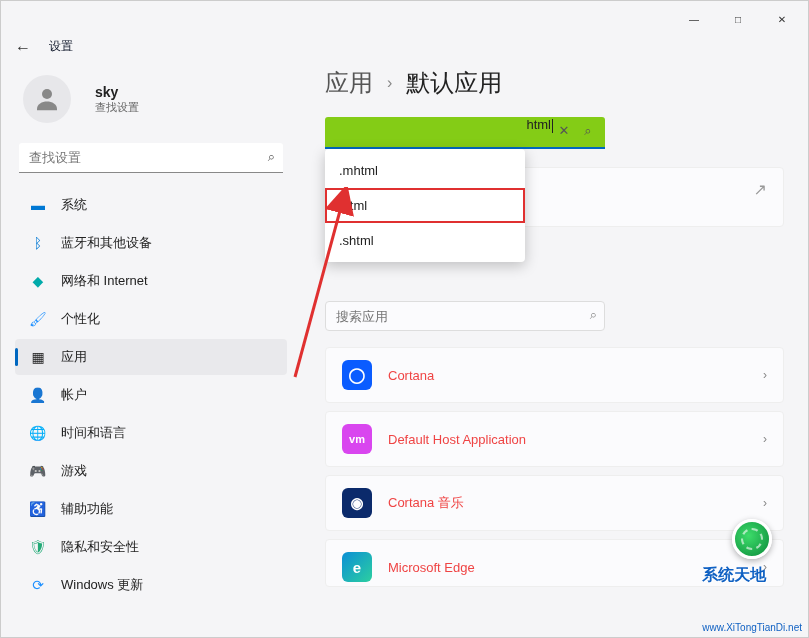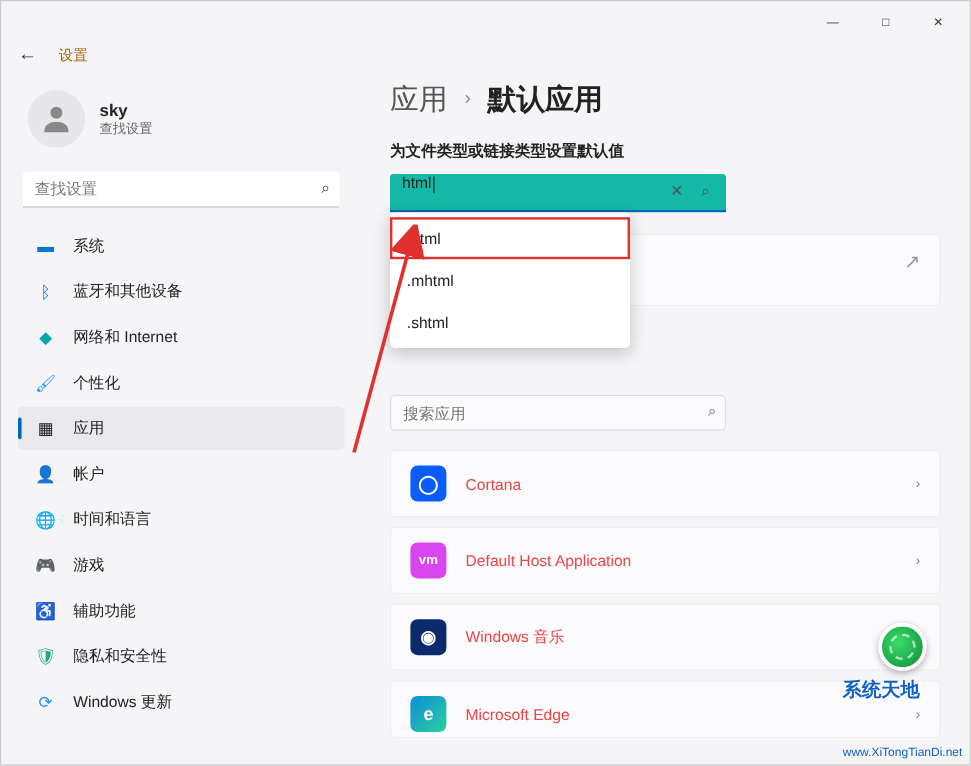--- a/index.html
+++ b/index.html
@@ -1,45 +1,45 @@
 <!DOCTYPE html>
 <html><head>
 <meta charset="utf-8">
 <style>
   * { box-sizing: border-box; margin: 0; padding: 0; font-family: "Segoe UI", "Microsoft YaHei", sans-serif; }
   body { width: 809px; height: 638px; background: #f5f5f7; position: relative; overflow: hidden; border: 1px solid #ccc; }
   .titlebar { height: 36px; display: flex; align-items: center; justify-content: flex-end; padding-right: 4px; }
   .btn-win { width: 44px; height: 28px; display: flex; align-items: center; justify-content: center; font-size: 10px; color: #333; }
   .header-row { display: flex; align-items: center; padding: 0 14px 4px 14px; gap: 18px; height: 22px; }
   .back { font-size: 16px; color: #333; }
-  .settings-label { font-size: 12px; color: #a16207; }
+  .settings-label { font-size: 12px; color: #0f172a; }
   .main { display: flex; height: calc(100% - 58px); }
   .left { width: 300px; padding: 10px 14px 10px 14px; display: flex; flex-direction: column; position: relative; }
-  .user-row { display: flex; align-items: center; gap: 12px; padding: 6px 8px 14px 8px; }
+  .user-row { display: flex; align-items: center; gap: 24px; padding: 6px 8px 14px 8px; }
   .avatar { width: 48px; height: 48px; border-radius: 50%; background: #e7e7ea; display: flex; align-items: center; justify-content: center; }
   .avatar svg { width: 30px; height: 30px; fill: #888; }
   .user-name { font-size: 14px; font-weight: 600; color: #222; }
   .user-sub { font-size: 11px; color: #666; }
   .search-wrap { margin: 6px 4px 14px 4px; position: relative; }
   .search-input { width: 100%; height: 30px; border: none; border-bottom: 1px solid #888; background: #fff; padding: 0 30px 0 10px; font-size: 13px; color: #444; border-radius: 3px 3px 0 0; }
   .search-input::placeholder { color: #777; }
   .search-icon-right { position: absolute; right: 8px; top: 6px; font-size: 13px; color: #555; }
   .nav { display: flex; flex-direction: column; gap: 2px; position: relative; }
   .nav-item { display: flex; align-items: center; gap: 14px; padding: 9px 14px; border-radius: 4px; font-size: 13px; color: #222; position: relative; }
   .nav-item.selected { background: #e9e9ec; }
   .nav-item.selected::before { content: ""; position: absolute; left: 0; top: 9px; bottom: 9px; width: 3px; background: #0067c0; border-radius: 2px; }
   .nav-ico { width: 18px; height: 18px; display: inline-flex; align-items: center; justify-content: center; font-size: 14px; }
   .right { flex: 1; padding: 6px 24px 10px 24px; overflow: hidden; position: relative; }
   .breadcrumb { display: flex; align-items: center; gap: 14px; font-size: 24px; color: #222; margin-top: 2px; margin-bottom: 18px; }
   .bc-root { color: #555; }
   .bc-sep { color: #888; font-size: 16px; }
-  .bc-cur { font-weight: 700; }
+  .bc-cur { font-weight: 400; }
   .section-label { font-size: 13px; color: #222; font-weight: 600; margin-bottom: 10px; }
   .type-search-wrap { position: relative; width: 280px; }
-  .type-search { width: 100%; height: 32px; border: none; background: #14b8a6; border-bottom: 2px solid #0067c0; padding: 0 52px 0 10px; font-size: 13px; color: #222; border-radius: 3px 3px 0 0; }
+  .type-search { width: 100%; height: 32px; border: none; background: #84cc16; border-bottom: 2px solid #0067c0; padding: 0 52px 0 10px; font-size: 13px; color: #222; border-radius: 3px 3px 0 0; text-align: right; }
   .ts-clear { position: absolute; right: 32px; top: 6px; color: #555; width: 18px; text-align: center; font-size: 13px; }
   .ts-go { position: absolute; right: 8px; top: 6px; color: #555; width: 18px; text-align: center; font-size: 13px; }
   .dropdown { position: absolute; top: 32px; left: 0; width: 200px; background: #fff; border-radius: 4px; box-shadow: 0 4px 14px rgba(0,0,0,0.22); padding: 4px 0; z-index: 5; }
   .dd-item { padding: 10px 14px; font-size: 13px; color: #222; }
   .dd-item.hl { outline: 2px solid #e03030; outline-offset: -2px; }
   .partial-card { margin-top: 18px; background: #fbfbfd; border: 1px solid #eee; border-radius: 4px; height: 60px; position: relative; }
   .partial-card .ext-ic { position: absolute; right: 16px; top: 12px; color: #999; }
   .search-app-wrap { margin-top: 74px; position: relative; width: 280px; }
   .search-app { width: 100%; height: 30px; border: 1px solid #ddd; background: #fbfbfd; border-radius: 4px; padding: 0 30px 0 10px; font-size: 13px; color: #888; }
   .search-app-ic { position: absolute; right: 8px; top: 6px; color: #888; font-size: 13px; }
@@ -138,30 +138,29 @@
     </div>
   </div>
 
   <div class="right">
     <div class="breadcrumb">
       <span class="bc-root">应用</span>
       <span class="bc-sep">›</span>
       <span class="bc-cur">默认应用</span>
     </div>
 
-    <div class="section-label">为文件类型或链接类型设置默认值</div>
 
     <div class="type-search-wrap">
       <div class="type-search"><span>html</span><span class="caret"></span></div>
       <span class="ts-clear">✕</span>
       <span class="ts-go">⌕</span>
 
       <div class="dropdown">
+        <div class="dd-item">.mhtml</div>
         <div class="dd-item hl">.html</div>
-        <div class="dd-item">.mhtml</div>
         <div class="dd-item">.shtml</div>
       </div>
     </div>
 
     <div class="partial-card">
       <span class="ext-ic">↗</span>
     </div>
 
     <div class="search-app-wrap">
       <input class="search-app" placeholder="搜索应用" style="">
@@ -174,21 +173,21 @@
         <div class="app-label">Cortana</div>
         <div class="chev">›</div>
       </div>
       <div class="app-row">
         <div class="app-ico" style="background:#d946ef;font-size:11px">vm</div>
         <div class="app-label">Default Host Application</div>
         <div class="chev">›</div>
       </div>
       <div class="app-row">
         <div class="app-ico" style="background:#0b2a6b">◉</div>
-        <div class="app-label">Windows 音乐</div>
+        <div class="app-label">Cortana 音乐</div>
         <div class="chev">›</div>
       </div>
       <div class="app-row" style="padding-bottom:4px">
         <div class="app-ico" style="background:linear-gradient(135deg,#0b8fd6,#2ccfa0)">e</div>
         <div class="app-label">Microsoft Edge</div>
         <div class="chev">›</div>
       </div>
     </div>
   </div>
 </div>

